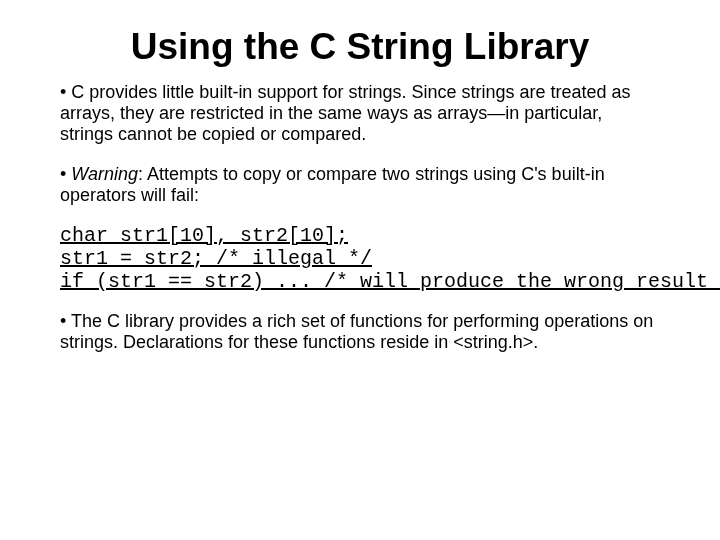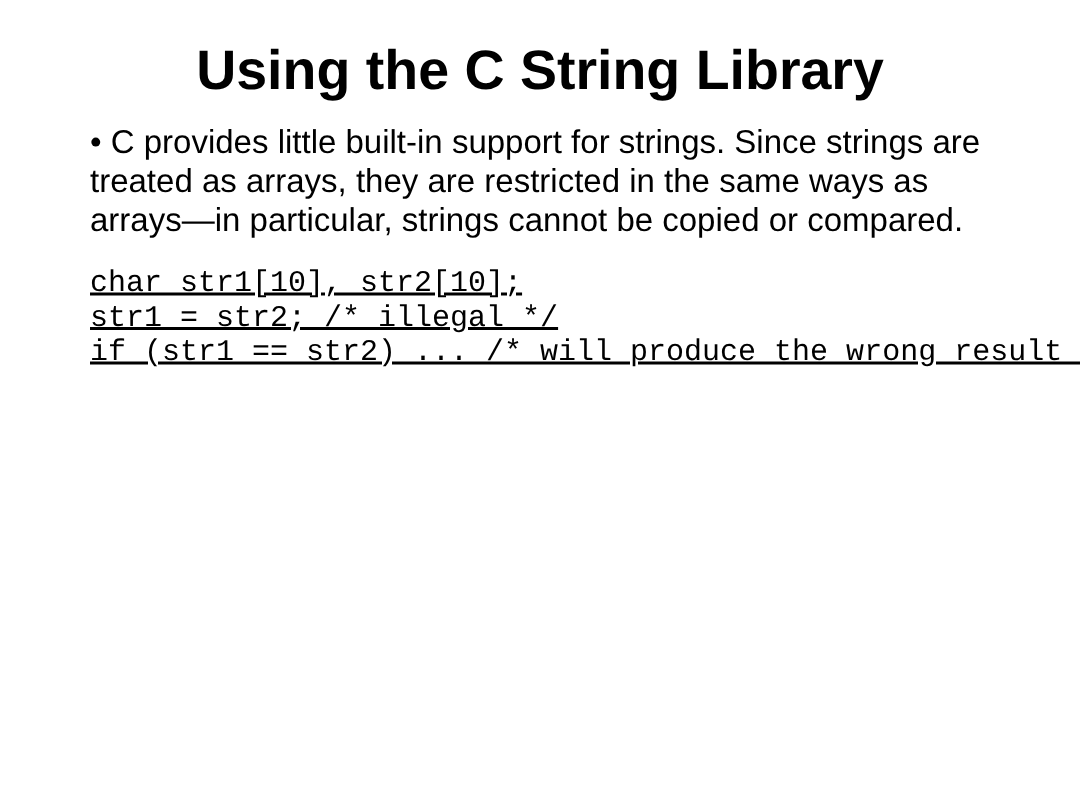--- a/index.html
+++ b/index.html
@@ -18,21 +18,21 @@
     padding: 20px 60px 20px 60px;
   }
   .title {
     font-size: 37px;
     font-weight: bold;
     text-align: center;
     margin: 6px 0 14px 0;
     letter-spacing: 0px;
   }
   .body-text {
-    font-size: 22px;
+    font-size: 18px;
     line-height: 1.18;
     margin: 0 0 18px 0;
   }
   .italic {
     font-style: italic;
   }
   .code {
     font-family: "Courier New", Courier, monospace;
     font-size: 20px;
     line-height: 1.15;
@@ -45,19 +45,25 @@
 <body>
 
 <div class="slide">
 
   <div class="title">Using the C String Library</div>
 
   <p class="body-text">
     <span>• </span><span>C provides little built-in support for strings. Since strings are treated as arrays, they are restricted in the same ways as arrays—in particular, strings cannot be copied or compared.</span>
   </p>
 
+  <p class="body-text">
+    <span>• </span><span class="italic">Warning</span><span>: Attempts to copy or compare two strings using C's built-in operators will fail:</span>
+  </p>
 
   <div class="code">char str1[10], str2[10];
 str1 = str2; /* illegal */
 if (str1 == str2) ... /* will produce the wrong result */</div>
 
+  <p class="body-text">
+    <span>• </span><span>The C library provides a rich set of functions for performing operations on strings. Declarations for these functions reside in &lt;string.h&gt;.</span>
+  </p>
 
 </div>
 
 </body></html>

